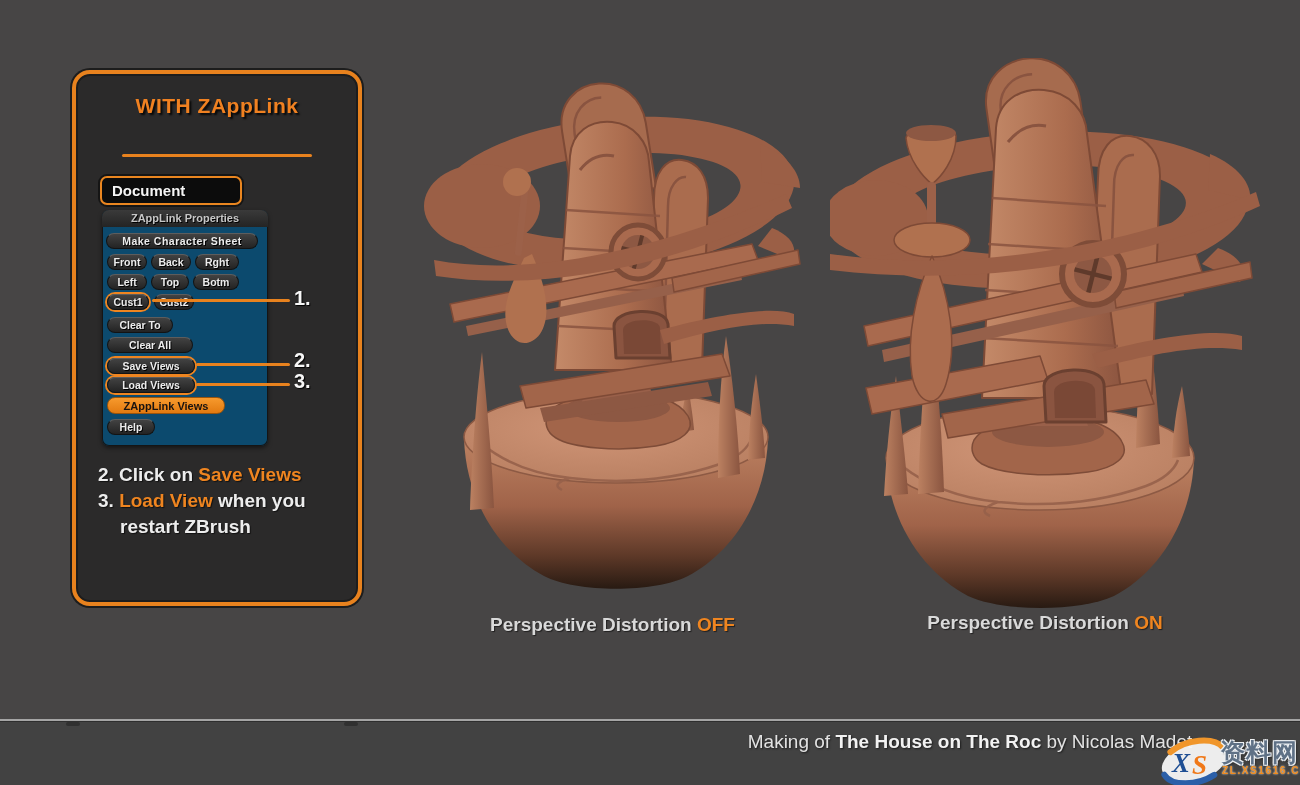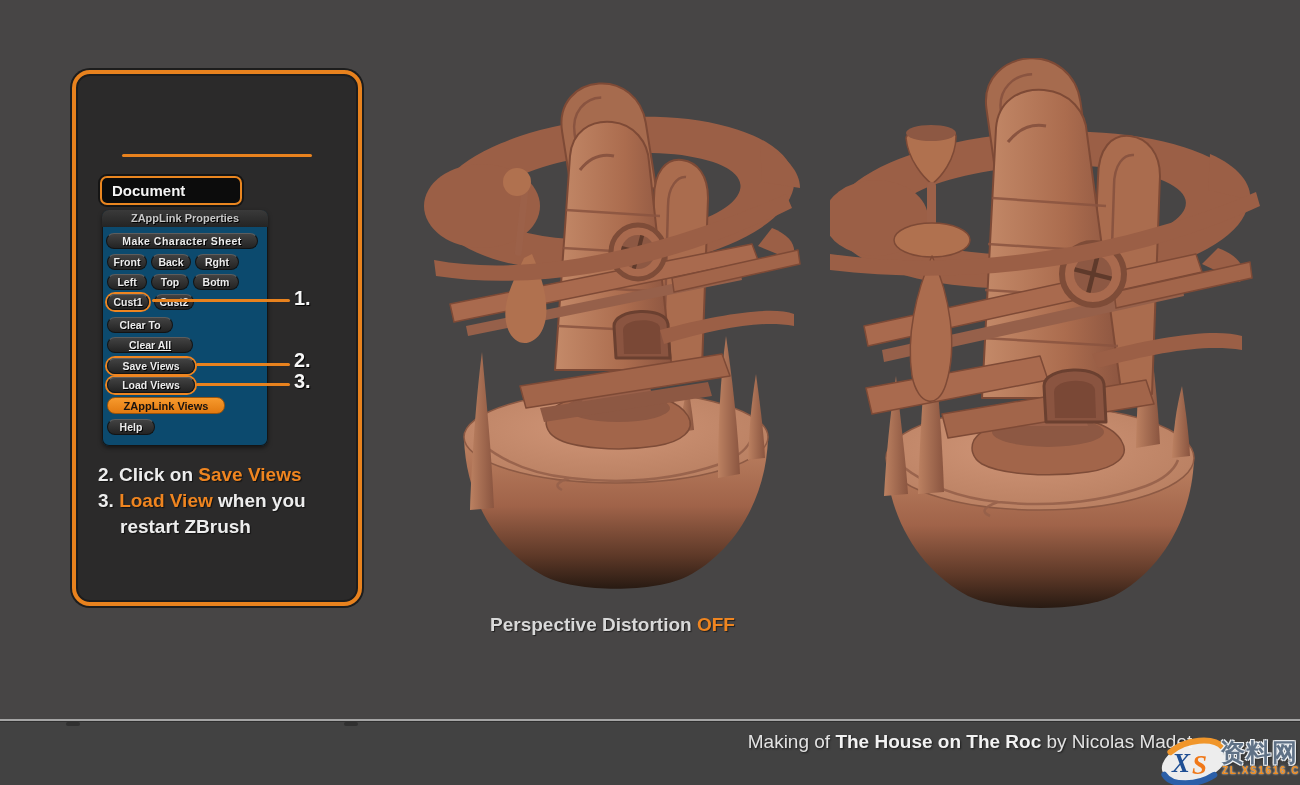--- a/index.html
+++ b/index.html
@@ -104,38 +104,39 @@
     position:absolute;left:64px;top:29px;
     font-size:10px;font-weight:bold;letter-spacing:1.6px;color:#f08c1e;
     text-shadow:0 0 2px #fff;white-space:nowrap;
   }
 </style>
 </head>
 <body>
 
 <div class="abs panel">
   <div class="abs panel-title">
+    <div>WITH ZAppLink</div>
   </div>
   <div class="abs title-underline"></div>
 
   <div class="abs doc-btn">Document</div>
 
   <div class="abs props">
     <div class="props-header">ZAppLink Properties</div>
     <div class="zb" style="left:4px;top:23px;width:152px;letter-spacing:.5px;">Make Character Sheet</div>
     <div class="zb" style="left:5px;top:44px;width:40px;">Front</div>
     <div class="zb" style="left:49px;top:44px;width:40px;">Back</div>
     <div class="zb" style="left:93px;top:44px;width:44px;">Rght</div>
     <div class="zb" style="left:5px;top:64px;width:40px;text-align:center;">Left</div>
     <div class="zb" style="left:49px;top:64px;width:38px;">Top</div>
     <div class="zb" style="left:91px;top:64px;width:46px;">Botm</div>
     <div class="zb hl" style="left:5px;top:84px;width:42px;">Cust1</div>
     <div class="zb" style="left:52px;top:84px;width:40px;">Cust2</div>
     <div class="zb" style="left:5px;top:107px;width:66px;">Clear To</div>
-    <div class="zb" style="left:5px;top:127px;width:86px;text-decoration:underline;">Clear All</div>
+    <div class="zb" style="left:5px;top:127px;width:86px;">Clear All</div>
     <div class="zb hl" style="left:5px;top:148px;width:88px;">Save Views</div>
     <div class="zb hl" style="left:5px;top:167px;width:88px;">Load Views</div>
     <div class="zb orange" style="left:5px;top:187px;width:118px;height:17px;">ZAppLink Views</div>
     <div class="zb" style="left:5px;top:209px;width:48px;">Help</div>
   </div>
 </div>
 
 <div class="abs ann-line" style="left:152px;top:299px;width:138px;"></div>
 <div class="abs ann-num" style="left:294px;top:287px;">1.</div>
 <div class="abs ann-line" style="left:196px;top:363px;width:94px;"></div>
@@ -332,20 +333,21 @@
   <g fill="#9b5f46">
     <path d="M0,196 C140,216 300,188 426,134 L430,148 C310,204 150,230 0,212 Z"></path>
     <path d="M262,296 C330,278 386,270 412,278 L412,292 C374,286 330,294 268,310 Z"></path>
   </g>
 </svg>
 
 <div class="abs caption cap-left">
   <span>Perspective Distortion </span><span class="org">OFF</span>
 </div>
 <div class="abs caption cap-right">
+  <div><span>Perspective Distortion </span><span class="org">ON</span></div>
 </div>
 
 <div class="abs footer-bg"></div>
 <div class="abs divider"></div>
 <div class="abs notch" style="left:66px;top:722px;width:14px;"></div>
 <div class="abs notch" style="left:344px;top:722px;width:14px;"></div>
 
 <div class="abs footer-text">
   <span>Making of </span><b>The House on The Roc</b><span> by Nicolas Madet</span>
 </div>

